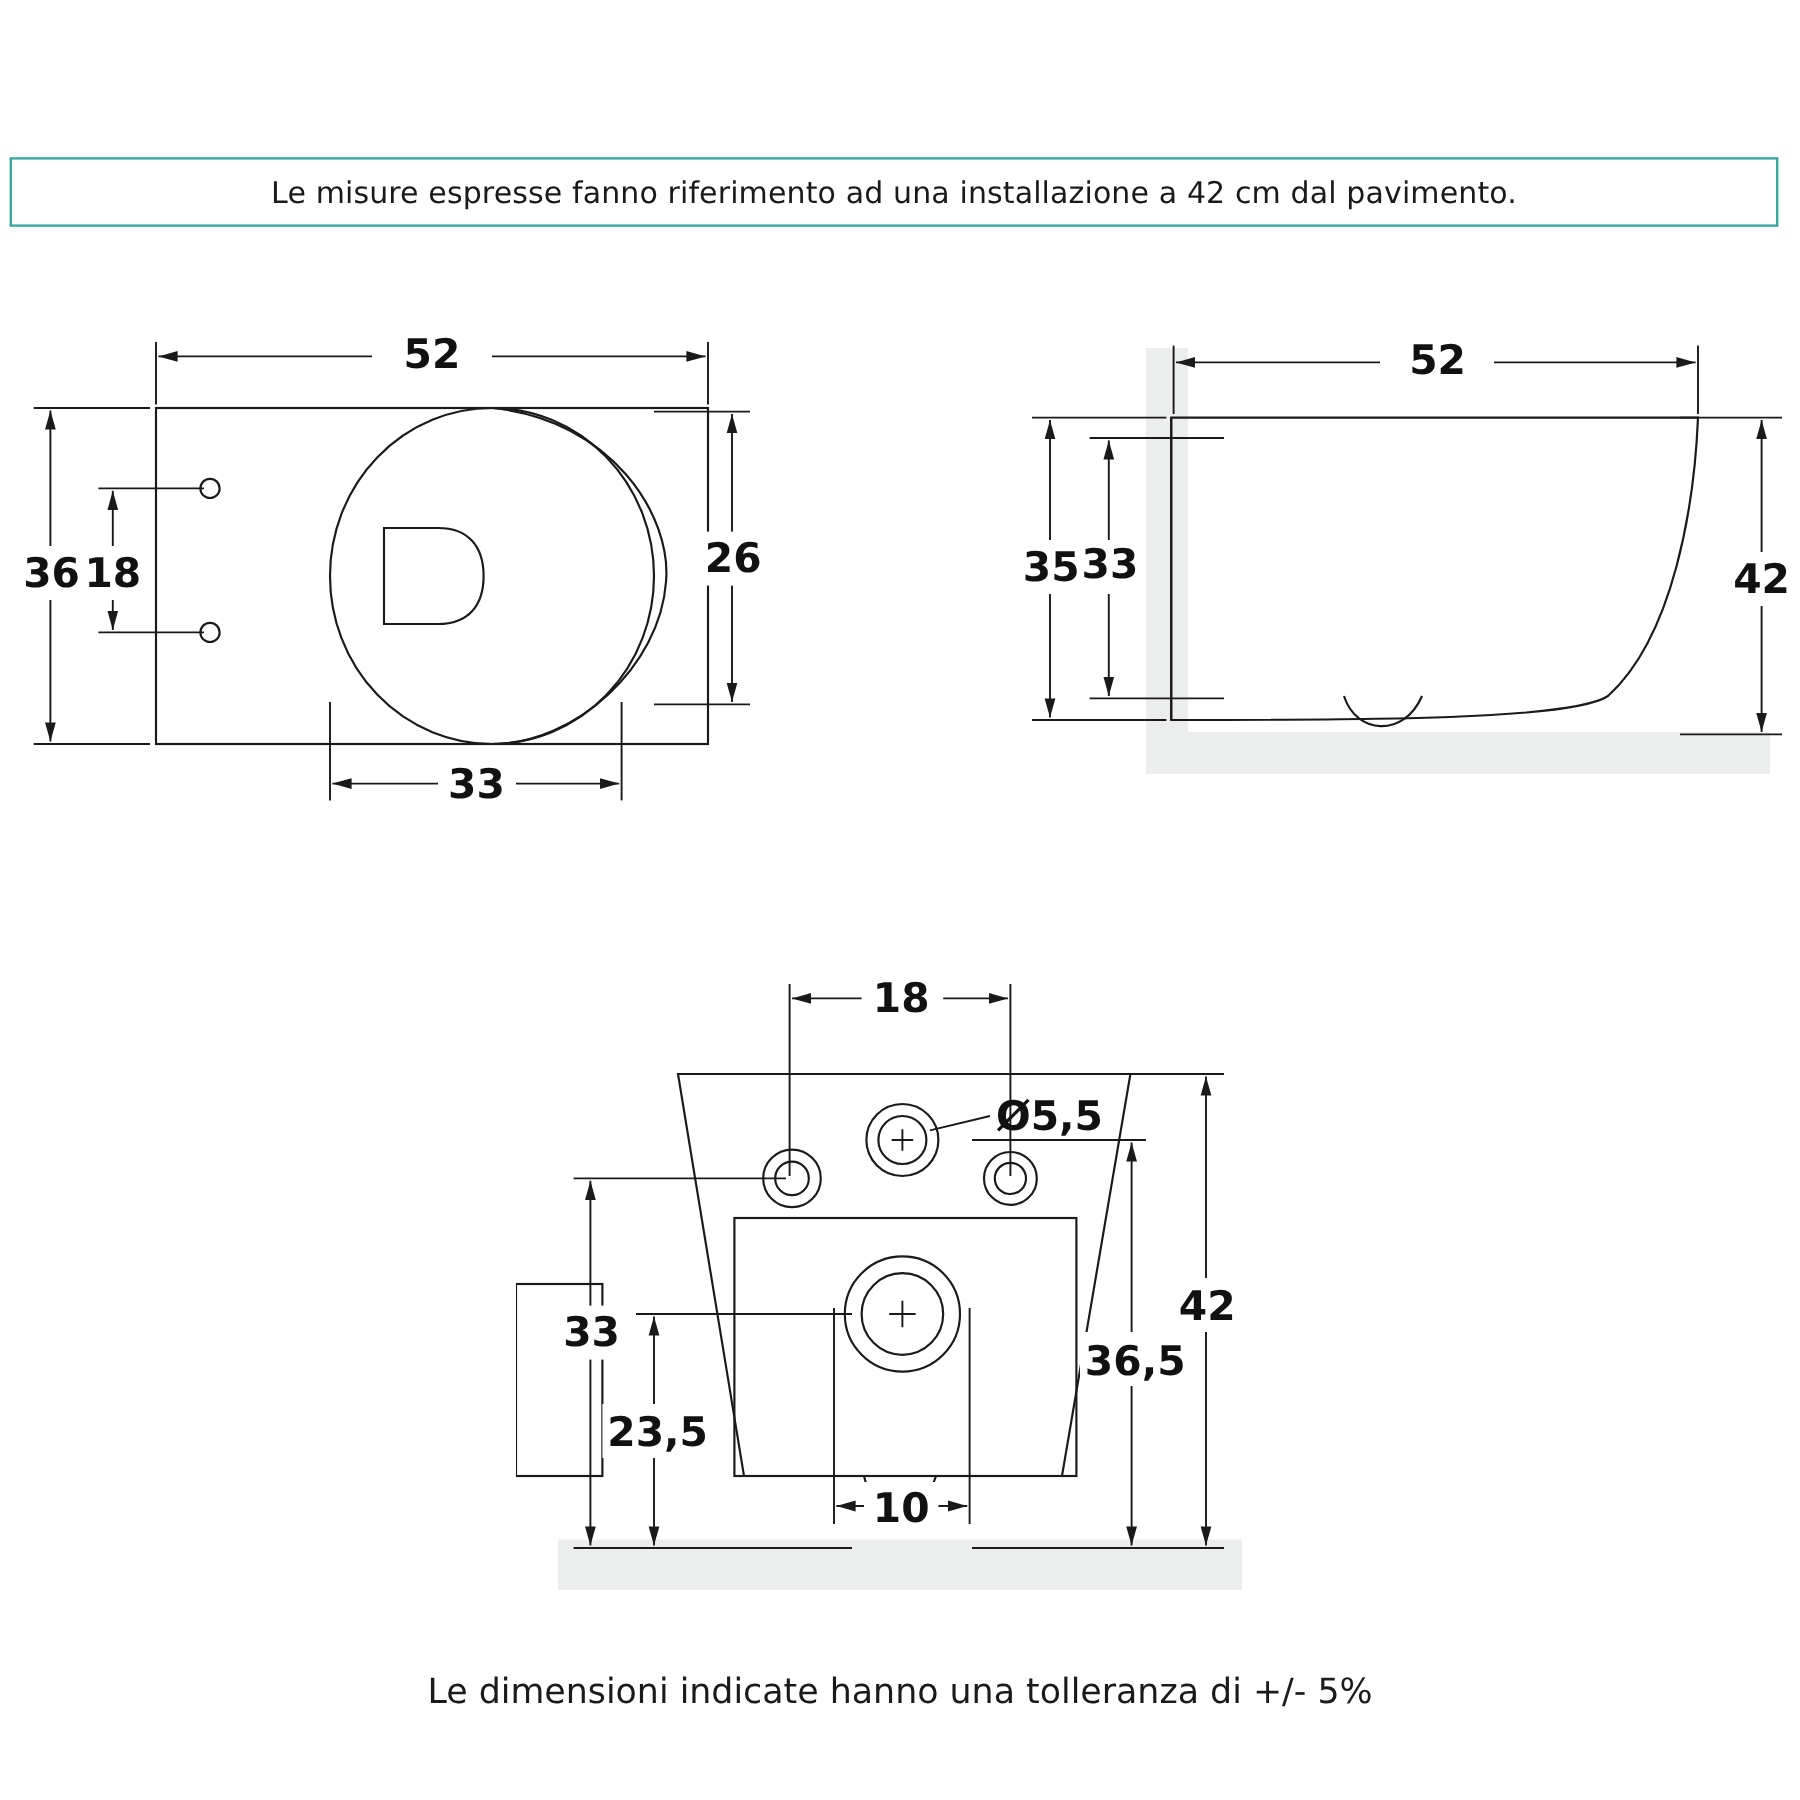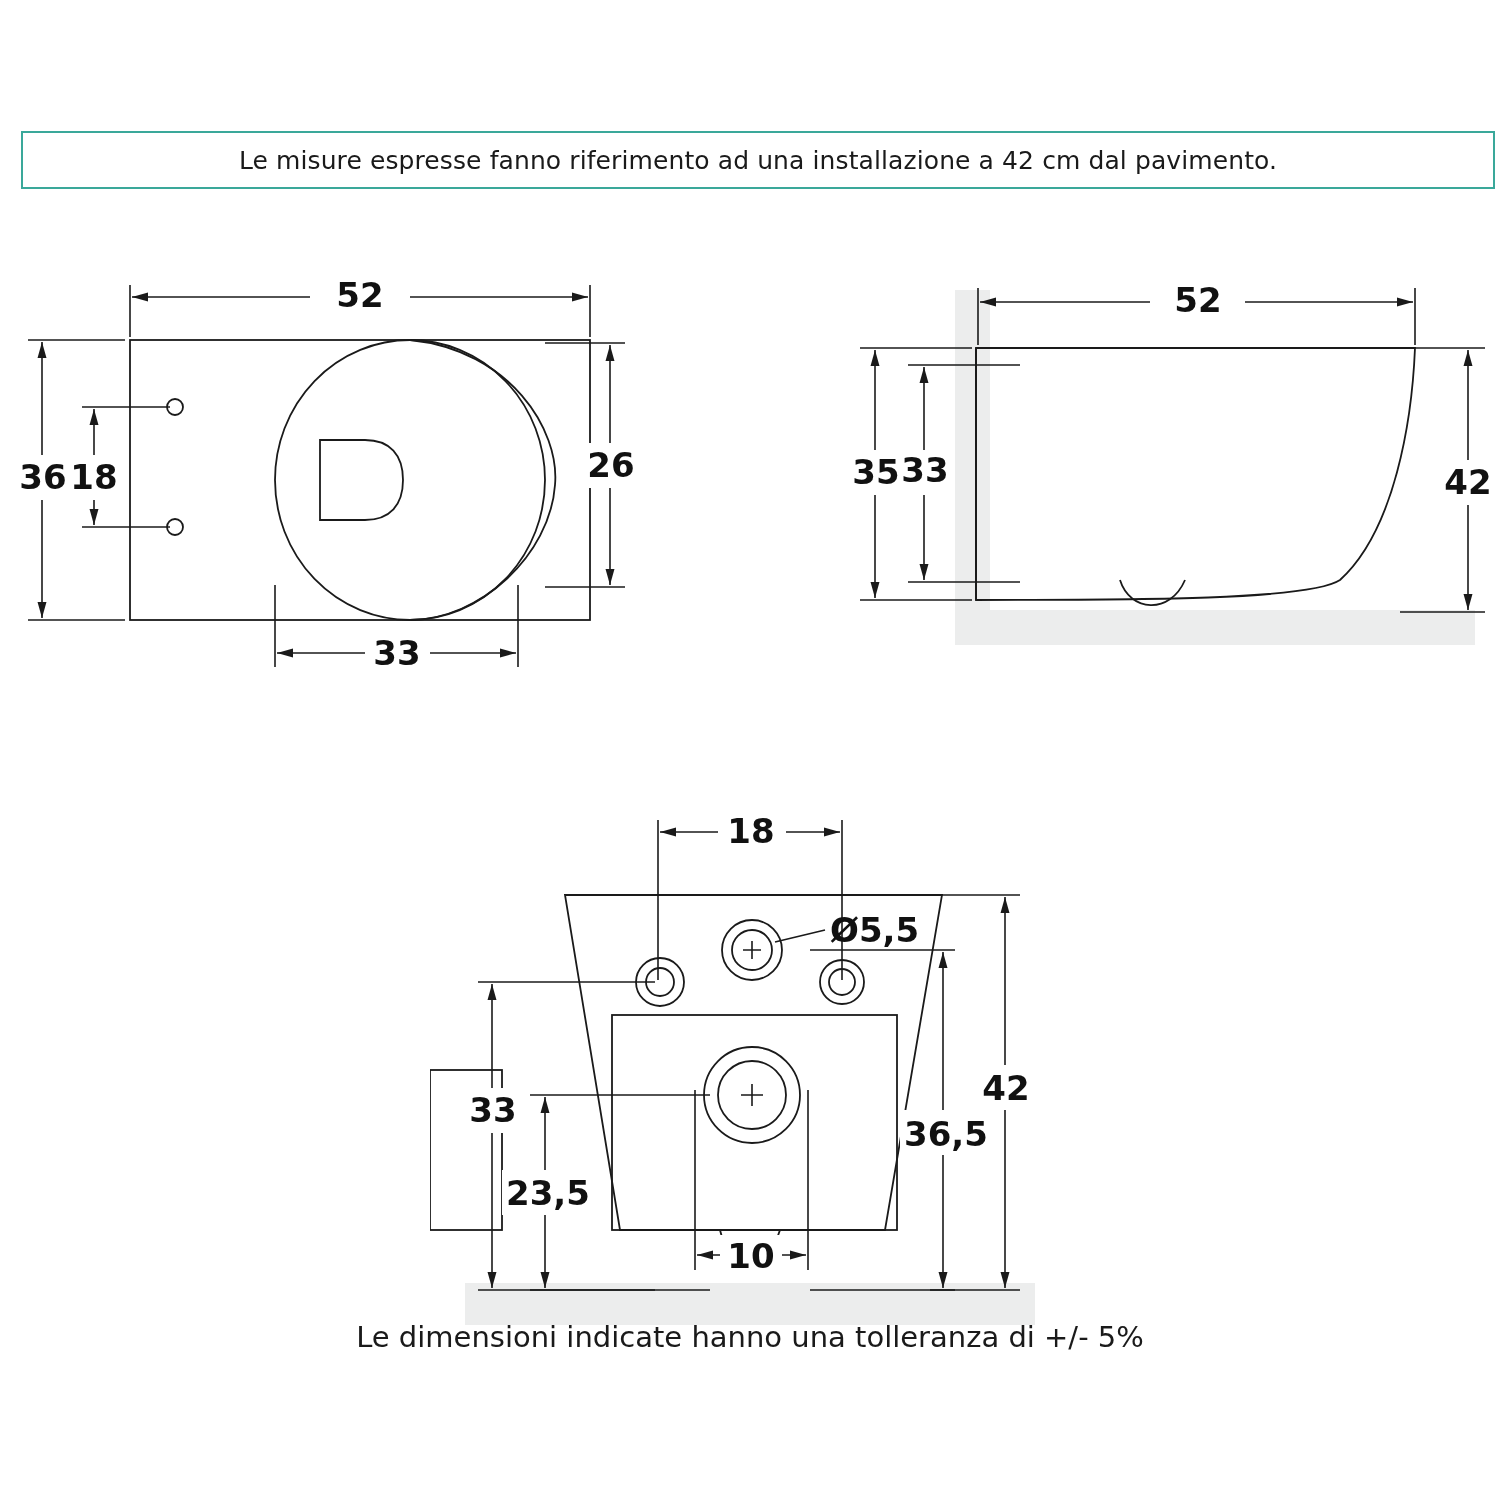--- a/index.html
+++ b/index.html
@@ -16,40 +16,40 @@
     overflow: hidden;
   }
   #sheet {
     position: absolute;
     left: 0; top: 0;
     width: 1500px;
     height: 1500px;
   }
   .note-box {
     position: absolute;
-    left: 21px;
+    left: 8px;
     top: 131px;
     width: 1474px;
     height: 58px;
     border: 2px solid #3aa89a;
     box-sizing: border-box;
     display: flex;
     align-items: center;
     justify-content: center;
   }
   .note-text {
     font-size: 25px;
     color: #1a1a1a;
     letter-spacing: 0.1px;
     font-family: "DejaVu Sans", sans-serif;
   }
   .footer-text {
     position: absolute;
     left: 0;
-    top: 1320px;
+    top: 1392px;
     width: 1500px;
     text-align: center;
     font-size: 29px;
     color: #1a1a1a;
   }
   svg { display: block; }
   text {
     font-family: "DejaVu Sans", sans-serif;
     fill: #111111;
   }

